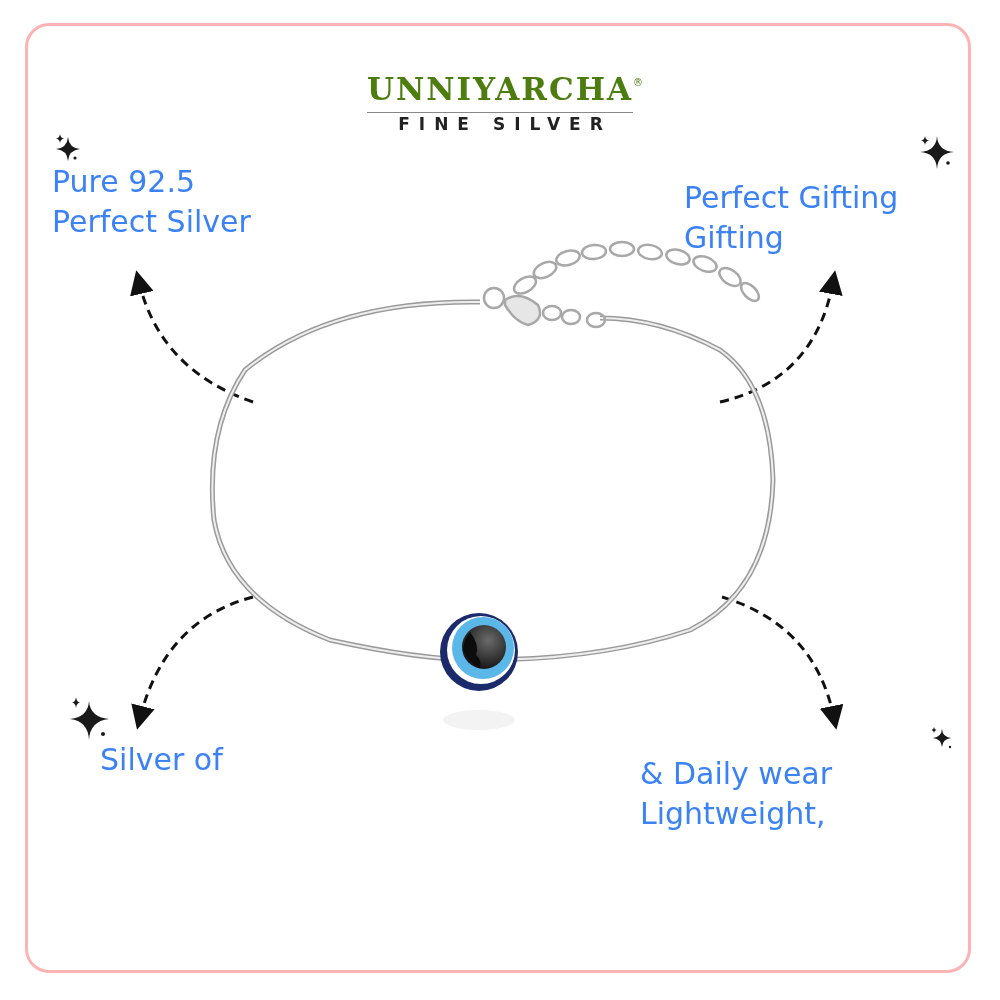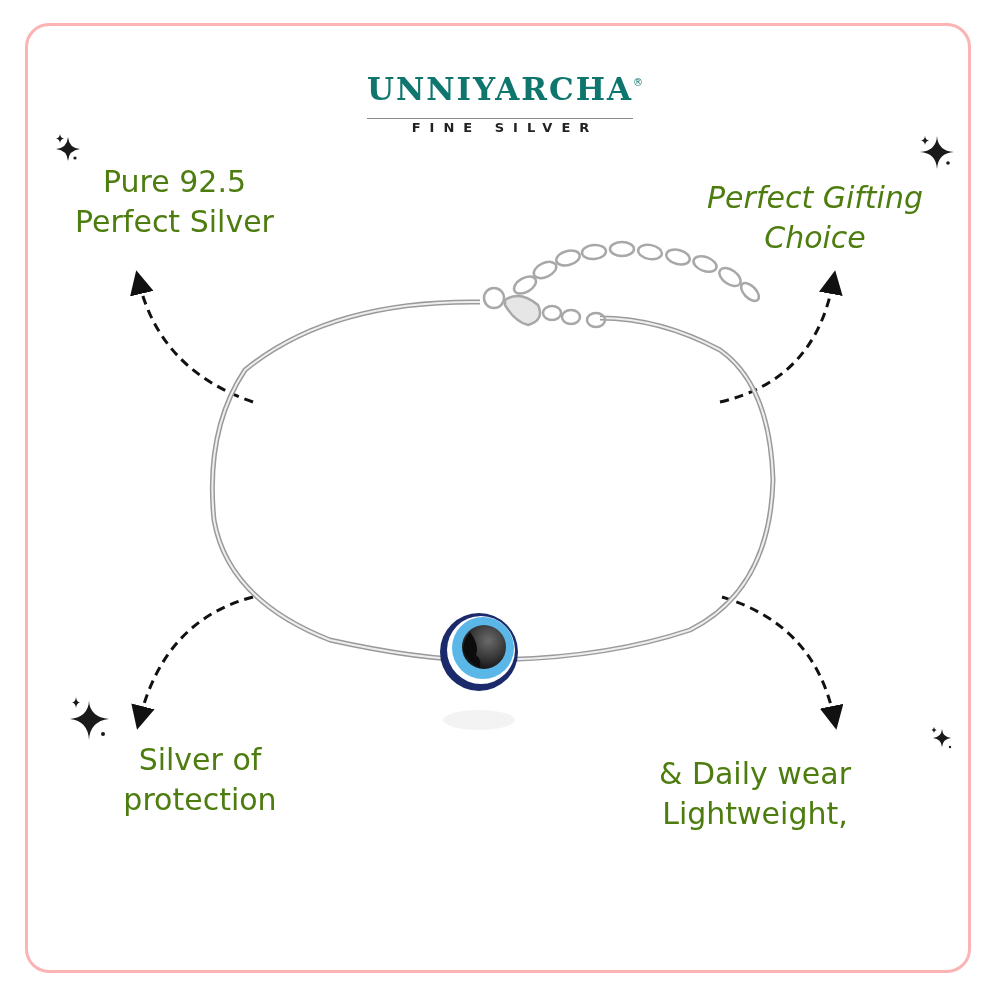--- a/index.html
+++ b/index.html
@@ -2,54 +2,53 @@
 <html><head>
 <meta charset="utf-8">
 <style>
   html, body { margin:0; padding:0; background:#ffffff; }
   body { width:1000px; height:1000px; position:relative; overflow:hidden;
          font-family:"DejaVu Sans","Liberation Sans",sans-serif; color:#111; }
   .frame { position:absolute; left:25px; top:23px; width:946px; height:950px;
            border:3px solid #fbb3b3; border-radius:24px; box-sizing:border-box; }
   .logo { position:absolute; left:0; width:1000px; top:72px; text-align:center; }
   .logo-main { font-family:"DejaVu Serif","Liberation Serif",serif; font-weight:bold;
-               font-size:31px; letter-spacing:2px; color:#0f766e; display:inline-block;
-               position:relative; padding-bottom:12px; border-bottom:1.5px solid #888; line-height:34px; }
+               font-size:31px; letter-spacing:2px; color:#4d7c0f; display:inline-block;
+               position:relative; padding-bottom:6px; border-bottom:1.5px solid #888; line-height:34px; }
   .logo-reg { position:absolute; right:-12px; top:-6px; font-size:10px; font-family:"DejaVu Sans",sans-serif; font-weight:normal; }
-  .logo-sub { font-family:"DejaVu Sans","Liberation Sans",sans-serif; font-size:13px;
+  .logo-sub { font-family:"DejaVu Sans","Liberation Sans",sans-serif; font-size:17px;
               letter-spacing:9px; color:#222; margin-top:1px; padding-left:10px; font-weight:bold; }
-  .feature { position:absolute; text-align:center; font-size:30px; line-height:40px;
-             font-family:"DejaVu Sans","Liberation Sans",sans-serif; color:#4d7c0f; white-space:nowrap; }
+  .feature { position:absolute; text-align:left; font-size:30px; line-height:40px;
+             font-family:"DejaVu Sans","Liberation Sans",sans-serif; color:#3b82f6; white-space:nowrap; }
   .feature span { display:block; }
   svg.art { position:absolute; left:0; top:0; }
 </style>
 </head>
 <body>
 
 <div class="frame"></div>
 
 <div class="logo">
   <div class="logo-main">
     <span>UNNIYARCHA</span>
     <span class="logo-reg">®</span>
   </div>
   <div class="logo-sub">FINE SILVER</div>
 </div>
 
 <div class="feature" style="left:52px; top:162px; width:245px;">
   <span>Pure 92.5</span>
   <span>Perfect Silver</span>
 </div>
-<div class="feature" style="left:684px; top:178px; width:262px;font-style:italic;">
+<div class="feature" style="left:684px; top:178px; width:262px;">
   <span>Perfect Gifting</span>
-  <span>Choice</span>
+  <span>Gifting</span>
 </div>
 <div class="feature" style="left:100px; top:740px; width:200px;">
   <span>Silver of</span>
-  <span>protection</span>
 </div>
 <div class="feature" style="left:640px; top:754px; width:230px;">
   <span>&amp; Daily wear</span>
   <span>Lightweight,</span>
 </div>
 
 <svg class="art" width="1000" height="1000" viewBox="0 0 1000 1000">
   <defs>
     <marker id="ah" markerWidth="8" markerHeight="8" refX="4" refY="4" orient="auto">
       <path d="M0,0 L8,4 L0,8 Z" fill="#111"></path>

